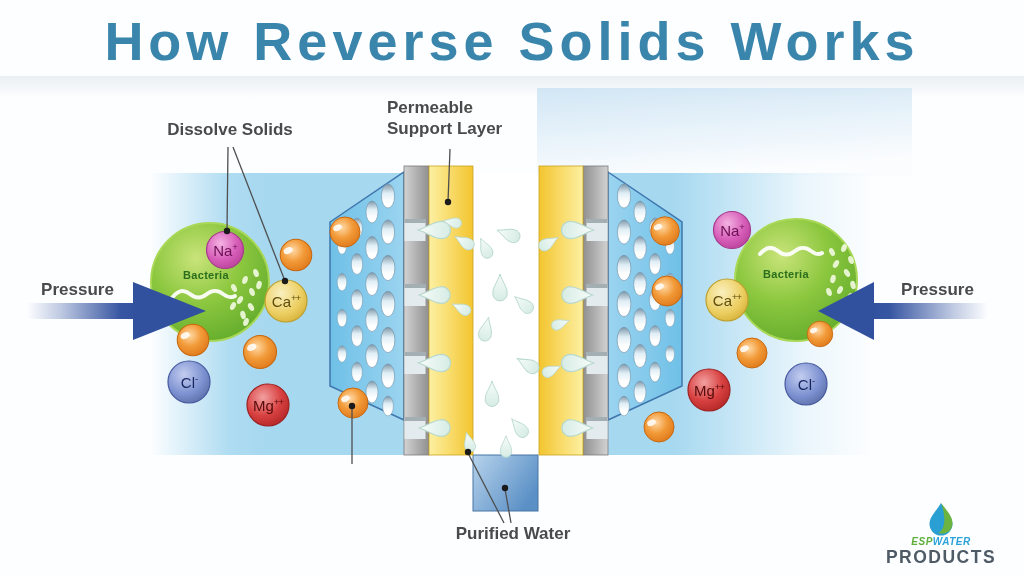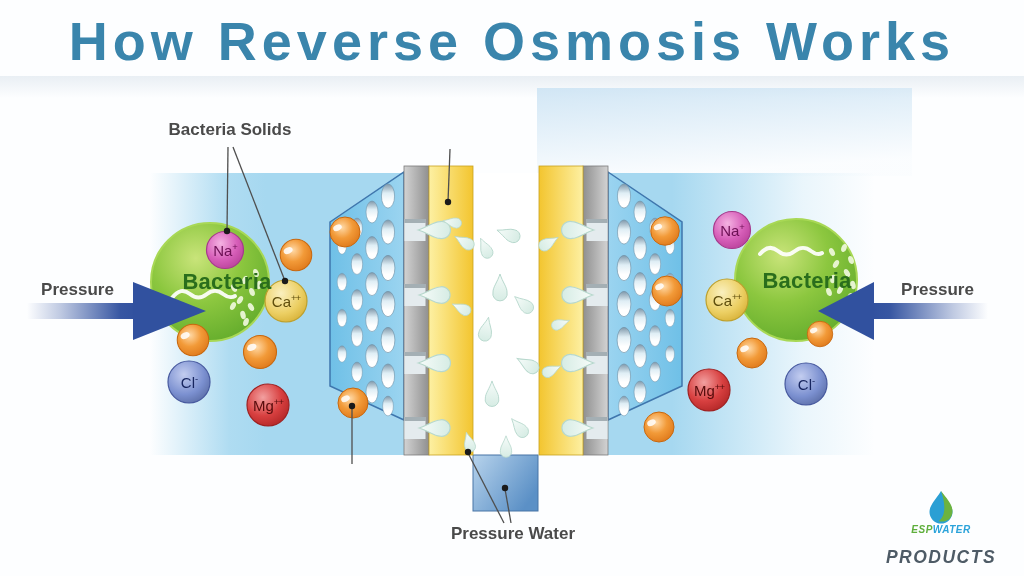--- a/index.html
+++ b/index.html
@@ -10,41 +10,41 @@
          font-size:54px;font-weight:bold;letter-spacing:5px;color:#3a85ac;}
   .lbl{position:absolute;color:#4a4a4a;font-weight:bold;font-size:17px;line-height:21px;}
   .lbl.center{text-align:center;}
   .lbl-dissolve{left:160px;top:119px;width:140px;}
   .lbl-permeable{left:387px;top:97px;width:150px;text-align:left;white-space:pre-line;}
   .lbl-pressure-l{left:30px;top:279px;width:95px;}
   .lbl-pressure-r{left:890px;top:279px;width:95px;}
   .lbl-contaminants{left:295px;top:464px;width:130px;}
   .lbl-purified{left:448px;top:523px;width:130px;}
   .lbl-bacteria{position:absolute;width:110px;text-align:center;font-weight:bold;
-                font-size:22px;color:#2a6e1c;letter-spacing:.3px;padding-left:21px;}
+                font-size:11px;color:#2a6e1c;letter-spacing:.3px;}
   .lbl-bact-l{left:151px;top:269px;}
   .lbl-bact-r{left:731px;top:268px;}
   .ion{position:absolute;transform:translate(-50%,-55%);font-weight:normal;
        font-size:15px;white-space:nowrap;}
   .ion sup{font-size:9.5px;letter-spacing:-1px;}
   .ion-na-l{left:225px;top:251px;color:#6d1055;}
   .ion-ca-l{left:286px;top:302px;color:#5f4e0d;}
   .ion-cl-l{left:189px;top:383px;color:#17255f;}
   .ion-mg-l{left:268px;top:406px;color:#570c0c;}
   .ion-na-r{left:732px;top:231px;color:#6d1055;}
   .ion-ca-r{left:727px;top:301px;color:#5f4e0d;}
   .ion-cl-r{left:806px;top:385px;color:#17255f;}
   .ion-mg-r{left:709px;top:391px;color:#570c0c;}
   .logo{position:absolute;right:18px;bottom:10px;width:130px;text-align:center;}
   .logo .drop{display:block;margin:0 auto -2px auto;}
   .logo-line1{font-style:italic;font-weight:bold;font-size:10px;letter-spacing:.5px;line-height:15px;}
   .logo-line1 .esp{color:#5faf3c;}
   .logo-line1 .water{color:#2ba3da;}
-  .logo-line2{font-style:italic;font-weight:bold;font-size:17.5px;letter-spacing:1.5px;
-              color:#4e5b66;line-height:17px;margin-top:12px;}
+  .logo-line2{font-weight:bold;font-size:17.5px;letter-spacing:1.5px;
+              color:#4e5b66;line-height:17px;margin-top:0;}
 </style>
 </head>
 <body>
 
 <div class="stage">
 
 <svg class="scene" width="1024" height="576" viewBox="0 0 1024 576">
   <defs>
     <linearGradient id="gBand" x1="0" y1="0" x2="0" y2="1">
       <stop offset="0" stop-color="#e4ebf1" stop-opacity=".8"></stop>
@@ -340,26 +340,28 @@
   <g fill="#1a1a1a">
     <circle cx="227" cy="231" r="3.2"></circle>
         <circle cx="285" cy="281" r="3.2"></circle>
     <circle cx="448" cy="202" r="3.2"></circle>
         <circle cx="352" cy="406" r="3.2"></circle>
     <circle cx="468" cy="452" r="3.2"></circle>
         <circle cx="505" cy="488" r="3.2"></circle>
   </g>
 </svg>
 
-<h1 class="title">How Reverse Osmosis Works</h1>
-
-<div class="lbl center lbl-dissolve">Bacteria Solids</div>
+<h1 class="title">How Reverse Solids Works</h1>
+
+<div class="lbl center lbl-dissolve">Dissolve Solids</div>
+<div class="lbl lbl-permeable">Permeable
+Support Layer</div>
 <div class="lbl center lbl-pressure-l">Pressure</div>
 <div class="lbl center lbl-pressure-r">Pressure</div>
-<div class="lbl center lbl-purified">Pressure Water</div>
+<div class="lbl center lbl-purified">Purified Water</div>
 <div class="lbl-bacteria lbl-bact-l">Bacteria</div>
 <div class="lbl-bacteria lbl-bact-r">Bacteria</div>
 
 <div class="ion ion-na-l"><span>Na</span><sup>+</sup></div>
 <div class="ion ion-ca-l"><span>Ca</span><sup>++</sup></div>
 <div class="ion ion-cl-l"><span>Cl</span><sup>-</sup></div>
 <div class="ion ion-mg-l"><span>Mg</span><sup>++</sup></div>
 <div class="ion ion-na-r"><span>Na</span><sup>+</sup></div>
 <div class="ion ion-ca-r"><span>Ca</span><sup>++</sup></div>
 <div class="ion ion-cl-r"><span>Cl</span><sup>-</sup></div>

